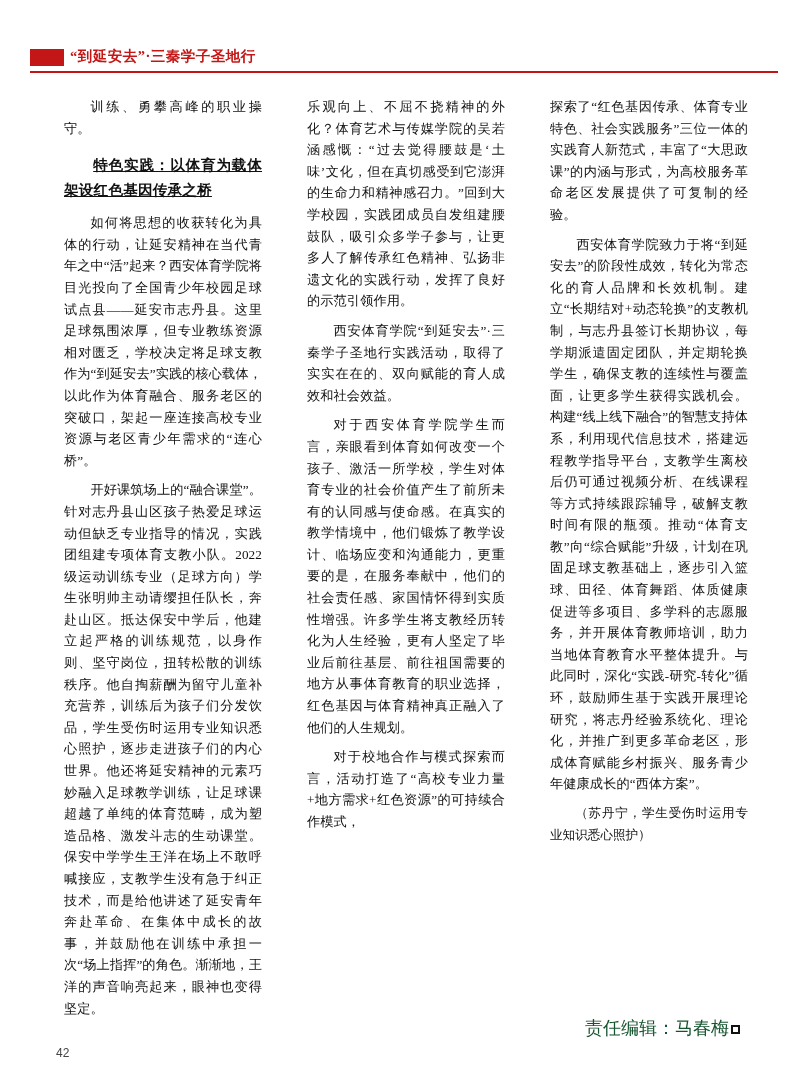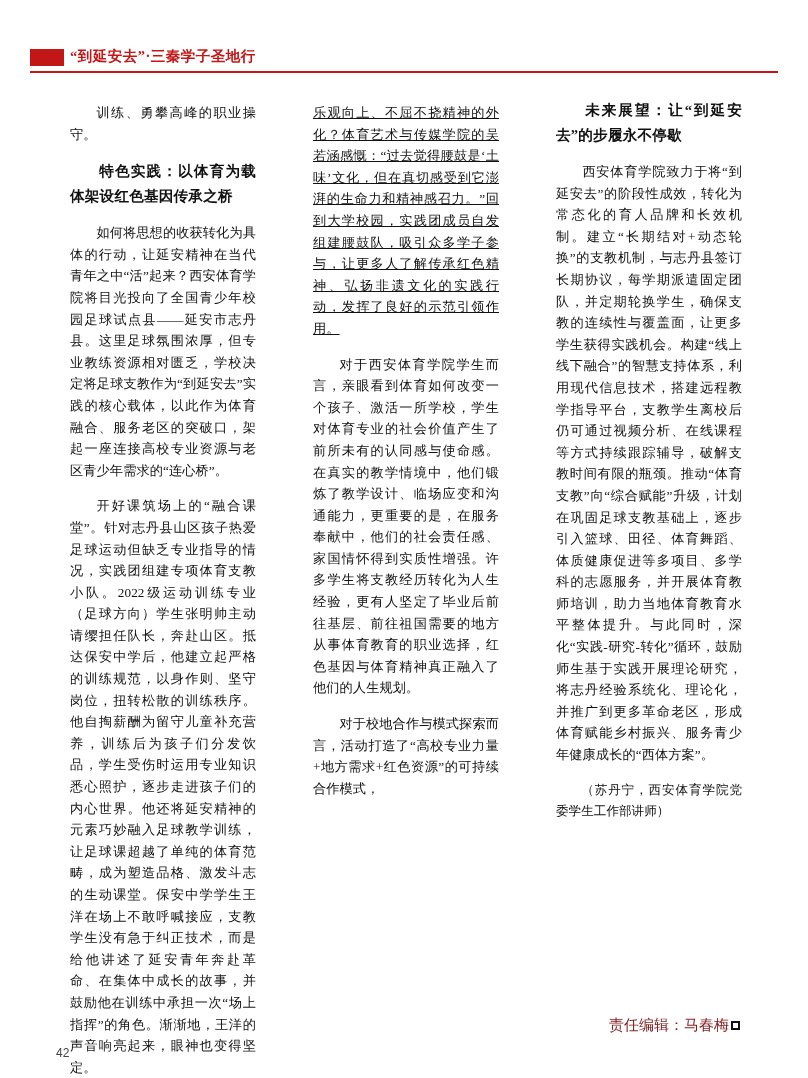--- a/index.html
+++ b/index.html
@@ -69,46 +69,46 @@
     height: 930px;
     display: flex;
     gap: 29px;
   }
   .col {
     width: 214px;
     flex: 0 0 214px;
     position: relative;
   }
   .col p, .col h2 {
-    margin: 14px;
+    margin: 8px;
   }
   .para {
     font-size: 13.2px;
     line-height: 21.6px;
     text-align: justify;
     text-justify: inter-ideograph;
     text-indent: 2em;
     letter-spacing: 0.1px;
   }
   .para.noindent {
     text-indent: 0;
-    text-decoration: underline;
   }
   .subhead {
     font-size: 14.6px;
     line-height: 24.5px;
     font-weight: bold;
     text-align: justify;
     text-indent: 2em;
     margin-top: 10px !important;
     margin-bottom: 10px !important;
     letter-spacing: 0.2px;
   }
   .subhead.first {
     margin-top: 14px !important;
+    text-decoration: underline;
   }
   .byline {
     font-size: 12.6px;
     line-height: 21.6px;
     text-align: justify;
     text-indent: 2em;
     margin-top: 8px !important;
   }
 
   
@@ -117,22 +117,22 @@
     left: 56px;
     top: 1046px;
     font-family: "Liberation Sans", sans-serif;
     font-size: 12px;
     color: #444;
   }
   .editor {
     position: absolute;
     right: 52px;
     top: 1016px;
-    font-size: 15px;
-    color: #7f1d1d;
+    font-size: 18px;
+    color: #14532d;
     white-space: nowrap;
   }
   .endmark {
     display: inline-block;
     width: 9px;
     height: 9px;
     background: #111;
     position: relative;
     top: 0px;
     margin-left: 2px;
@@ -160,28 +160,29 @@
 
     <div class="col">
       <p class="para">训练、勇攀高峰的职业操守。</p>
       <h2 class="subhead first">特色实践：以体育为载体架设红色基因传承之桥</h2>
       <p class="para">如何将思想的收获转化为具体的行动，让延安精神在当代青年之中“活”起来？西安体育学院将目光投向了全国青少年校园足球试点县——延安市志丹县。这里足球氛围浓厚，但专业教练资源相对匮乏，学校决定将足球支教作为“到延安去”实践的核心载体，以此作为体育融合、服务老区的突破口，架起一座连接高校专业资源与老区青少年需求的“连心桥”。</p>
       <p class="para">开好课筑场上的“融合课堂”。针对志丹县山区孩子热爱足球运动但缺乏专业指导的情况，实践团组建专项体育支教小队。2022级运动训练专业（足球方向）学生张明帅主动请缨担任队长，奔赴山区。抵达保安中学后，他建立起严格的训练规范，以身作则、坚守岗位，扭转松散的训练秩序。他自掏薪酬为留守儿童补充营养，训练后为孩子们分发饮品，学生受伤时运用专业知识悉心照护，逐步走进孩子们的内心世界。他还将延安精神的元素巧妙融入足球教学训练，让足球课超越了单纯的体育范畴，成为塑造品格、激发斗志的生动课堂。保安中学学生王洋在场上不敢呼喊接应，支教学生没有急于纠正技术，而是给他讲述了延安青年奔赴革命、在集体中成长的故事，并鼓励他在训练中承担一次“场上指挥”的角色。渐渐地，王洋的声音响亮起来，眼神也变得坚定。</p>
     </div>
 
     <div class="col">
       <p class="para noindent">乐观向上、不屈不挠精神的外化？体育艺术与传媒学院的吴若涵感慨：“过去觉得腰鼓是‘土味’文化，但在真切感受到它澎湃的生命力和精神感召力。”回到大学校园，实践团成员自发组建腰鼓队，吸引众多学子参与，让更多人了解传承红色精神、弘扬非遗文化的实践行动，发挥了良好的示范引领作用。</p>
+      <p class="para">西安体育学院“到延安去”·三秦学子圣地行实践活动，取得了实实在在的、双向赋能的育人成效和社会效益。</p>
       <p class="para">对于西安体育学院学生而言，亲眼看到体育如何改变一个孩子、激活一所学校，学生对体育专业的社会价值产生了前所未有的认同感与使命感。在真实的教学情境中，他们锻炼了教学设计、临场应变和沟通能力，更重要的是，在服务奉献中，他们的社会责任感、家国情怀得到实质性增强。许多学生将支教经历转化为人生经验，更有人坚定了毕业后前往基层、前往祖国需要的地方从事体育教育的职业选择，红色基因与体育精神真正融入了他们的人生规划。</p>
       <p class="para">对于校地合作与模式探索而言，活动打造了“高校专业力量+地方需求+红色资源”的可持续合作模式，</p>
     </div>
 
     <div class="col">
-      <h2 class="subhead">未来展望：让“到延安去”的步履永不停歇</h2>
+      <p class="para noindent">探索了“红色基因传承、体育专业特色、社会实践服务”三位一体的实践育人新范式，丰富了“大思政课”的内涵与形式，为高校服务革命老区发展提供了可复制的经验。</p>
       <p class="para">西安体育学院致力于将“到延安去”的阶段性成效，转化为常态化的育人品牌和长效机制。建立“长期结对+动态轮换”的支教机制，与志丹县签订长期协议，每学期派遣固定团队，并定期轮换学生，确保支教的连续性与覆盖面，让更多学生获得实践机会。构建“线上线下融合”的智慧支持体系，利用现代信息技术，搭建远程教学指导平台，支教学生离校后仍可通过视频分析、在线课程等方式持续跟踪辅导，破解支教时间有限的瓶颈。推动“体育支教”向“综合赋能”升级，计划在巩固足球支教基础上，逐步引入篮球、田径、体育舞蹈、体质健康促进等多项目、多学科的志愿服务，并开展体育教师培训，助力当地体育教育水平整体提升。与此同时，深化“实践-研究-转化”循环，鼓励师生基于实践开展理论研究，将志丹经验系统化、理论化，并推广到更多革命老区，形成体育赋能乡村振兴、服务青少年健康成长的“西体方案”。</p>
-      <p class="byline">（苏丹宁，西安体育学院党委学生工作部讲师）</p>
+      <p class="byline">（苏丹宁，学生受伤时运用专业知识悉心照护）</p>
     </div>
 
   </div>
 
   <div class="folio">42</div>
   <div class="editor"><span>责任编辑：马春梅</span><span class="endmark"></span></div>
 
 </div>
 
 </body></html>

